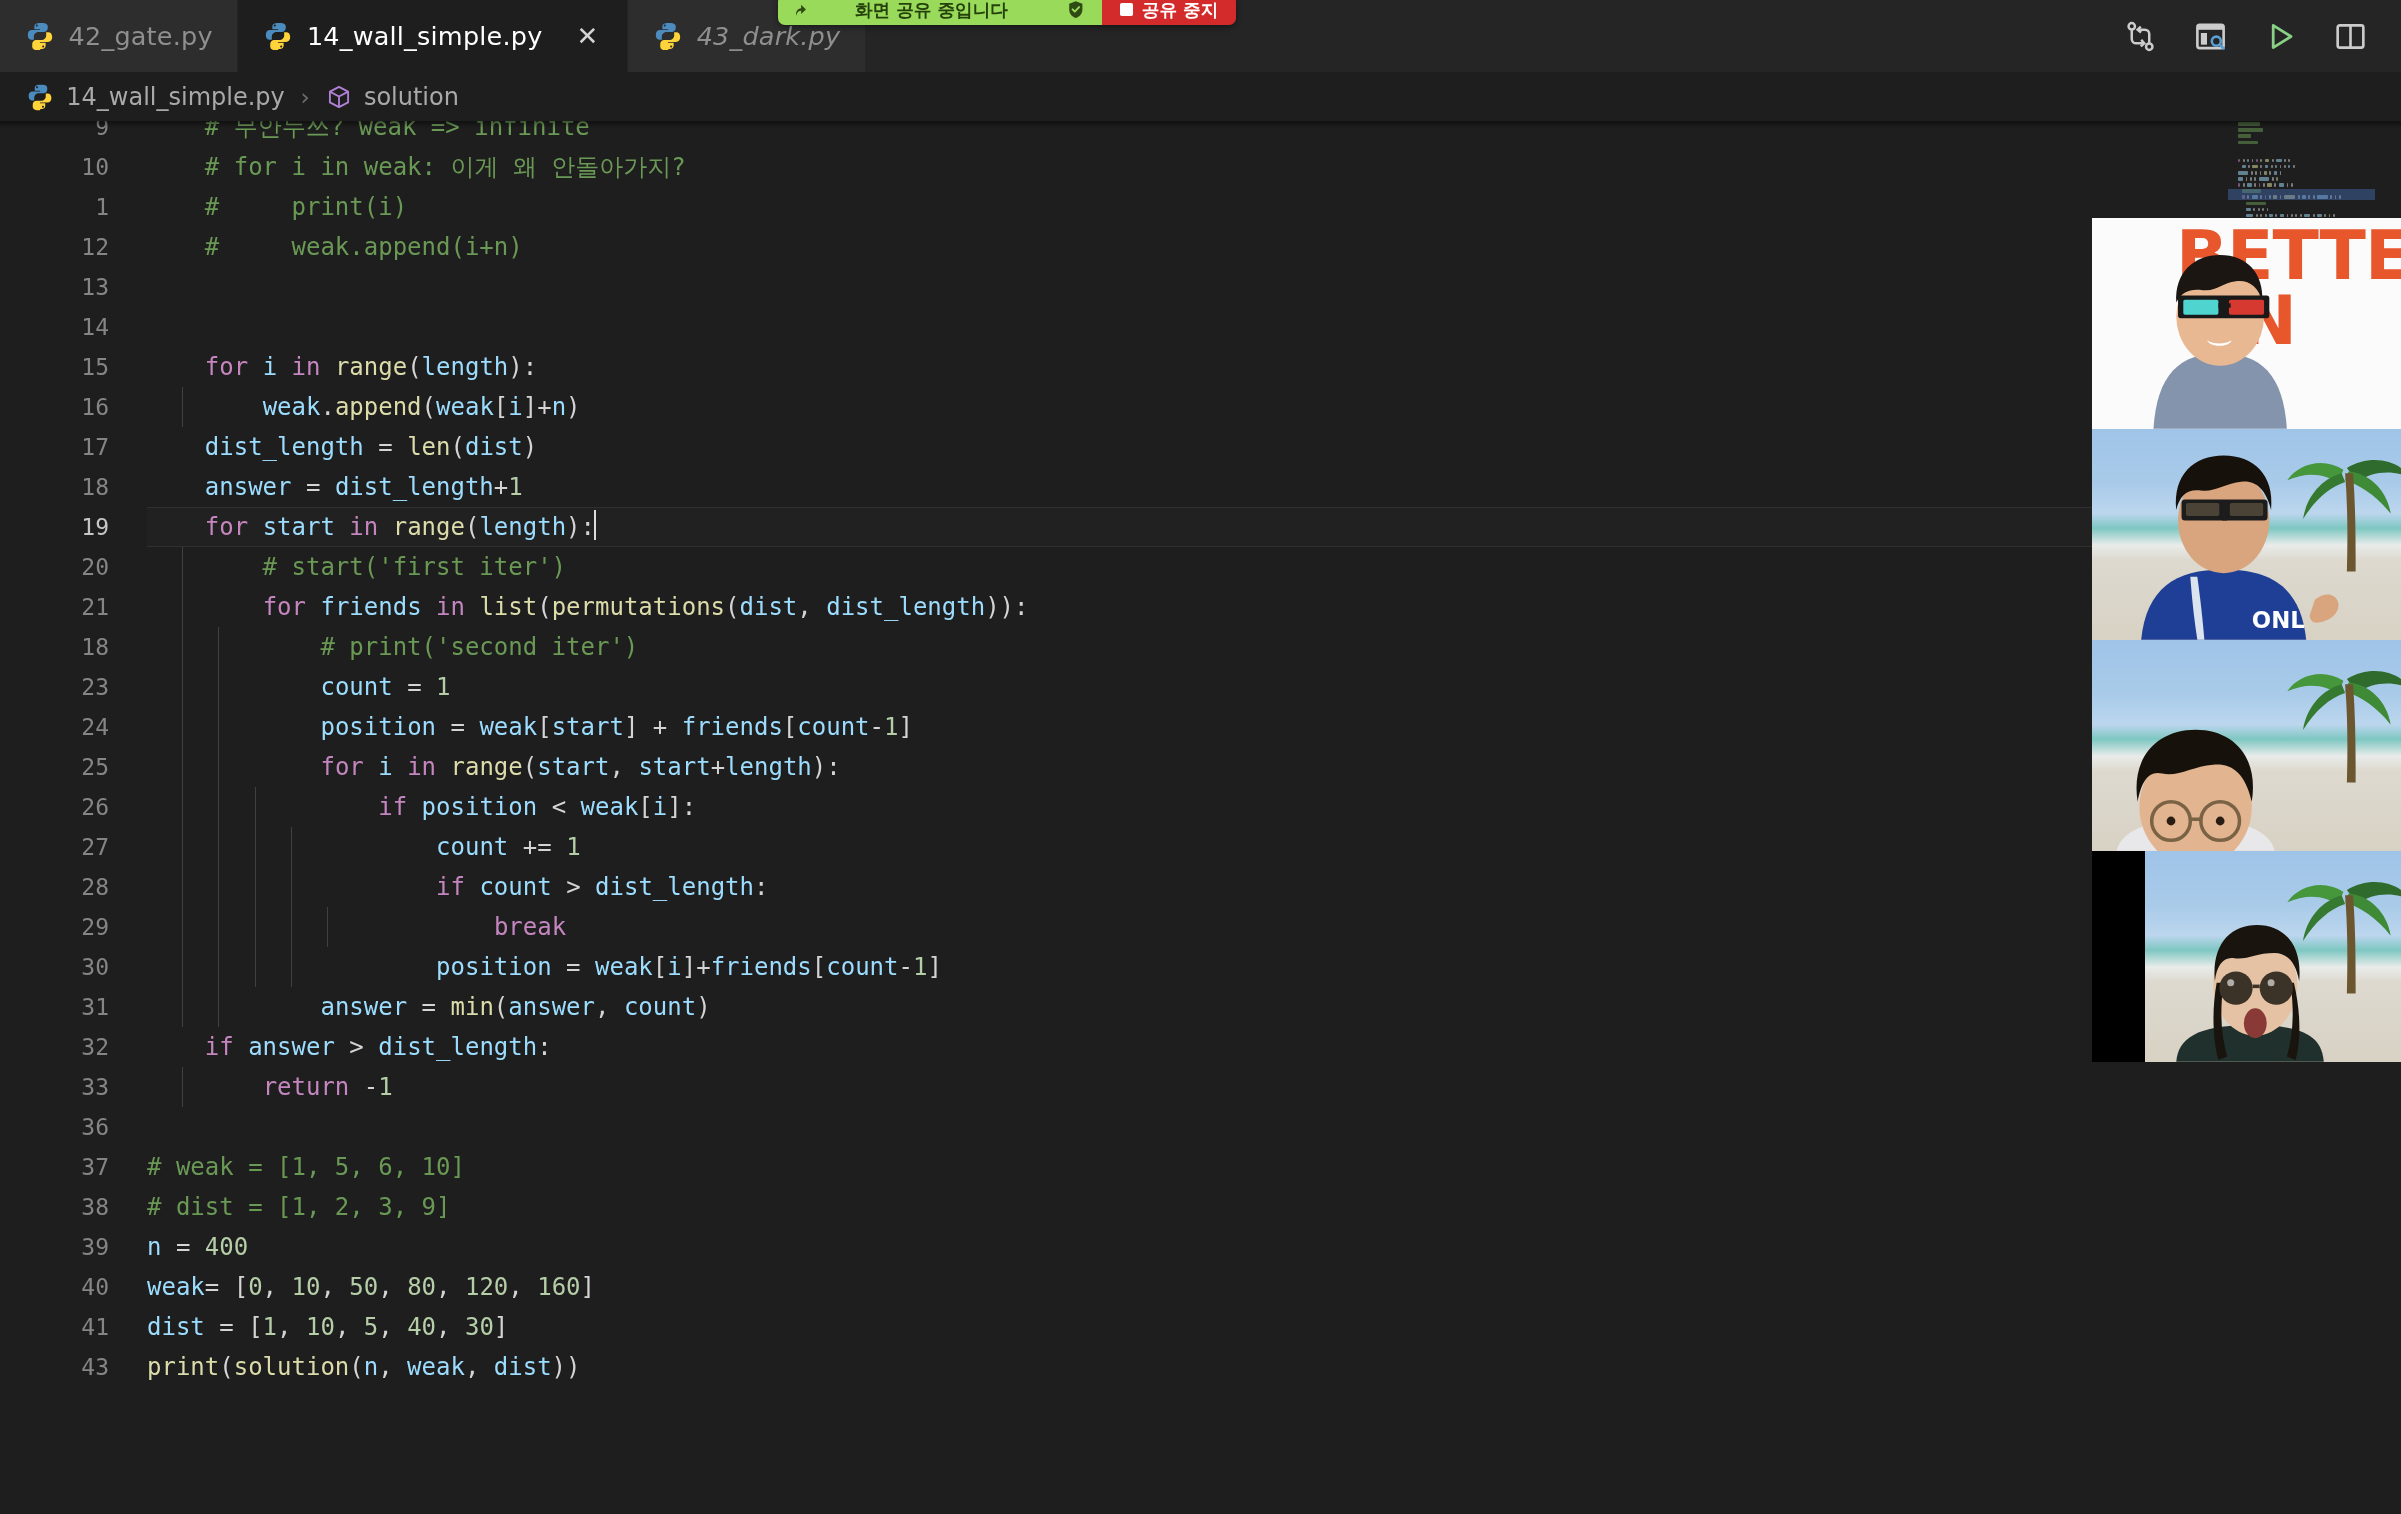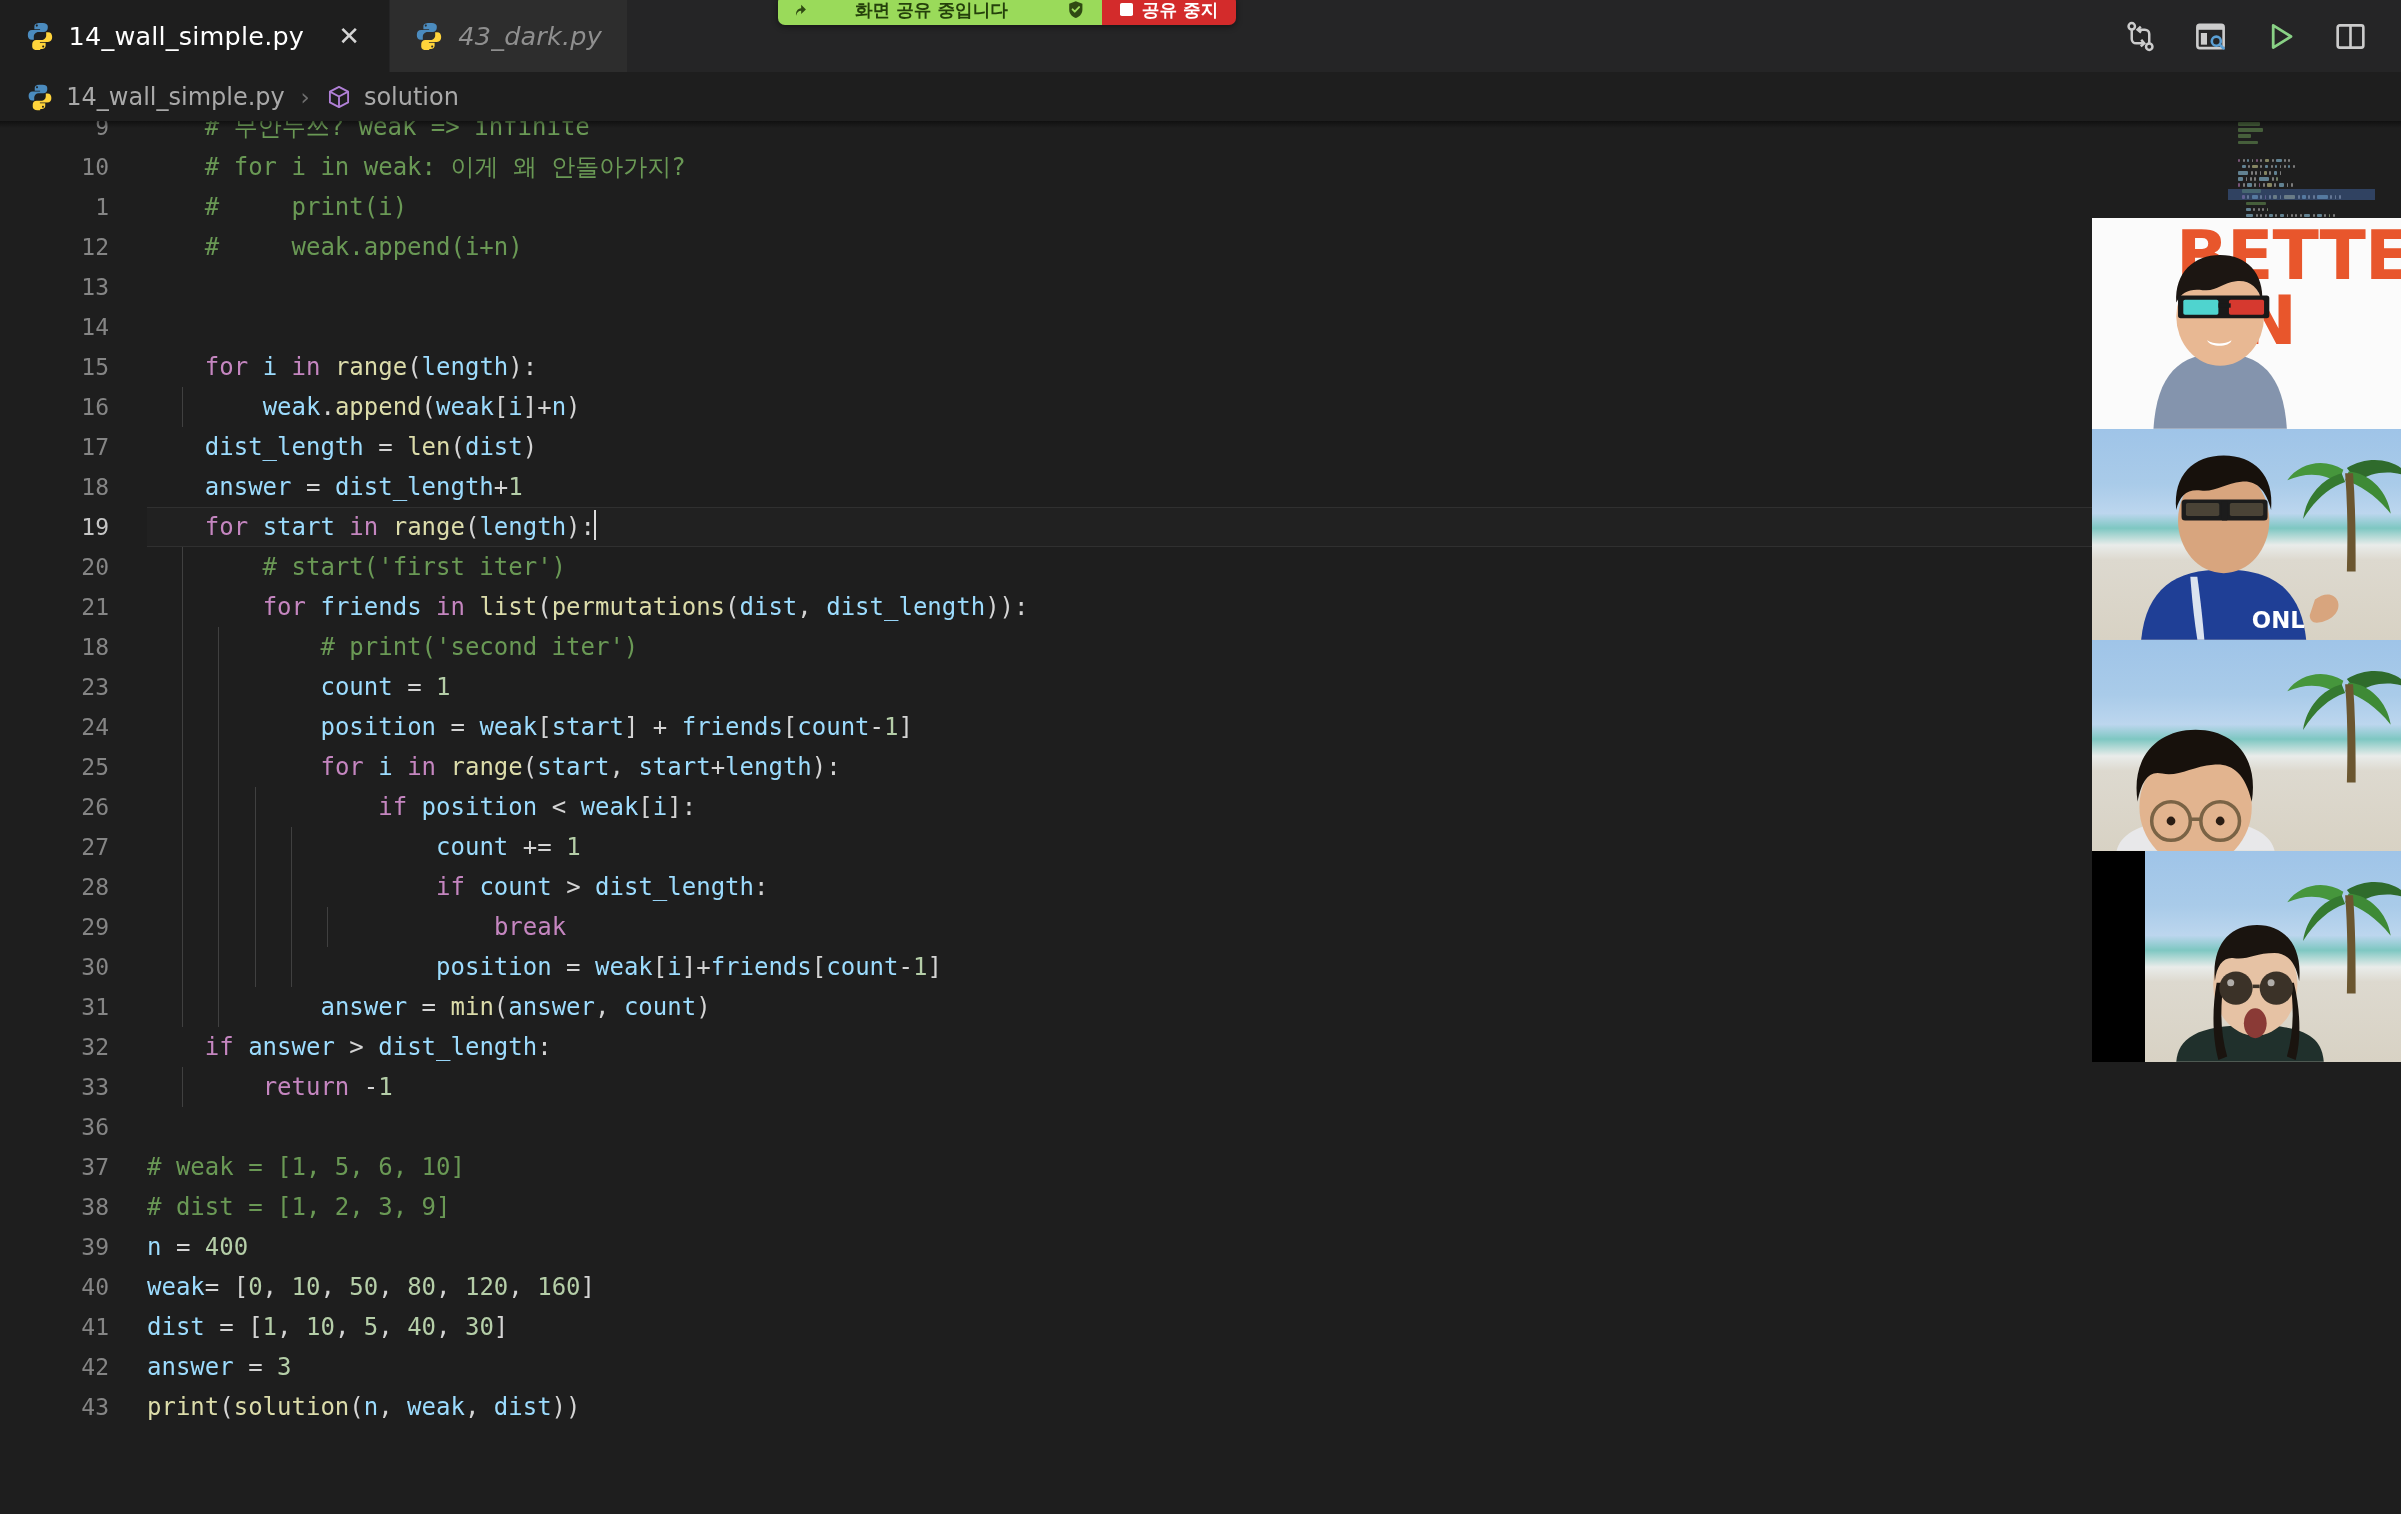--- a/index.html
+++ b/index.html
@@ -293,20 +293,27 @@
   }
   .letterbox-l { position:absolute; left:0; top:0; bottom:0; width:53px; background:#000; }
 </style>
 </head>
 <body>
 
 <div id="app">
 
   <div class="tabbar">
 
+    <div class="tab">
+      <svg class="pyicon" viewBox="0 0 32 32">
+        <path fill="#4B8BBE" d="M15.9 2c-3.2 0-5.9.9-5.9 3.6v3.2h6.1v.9H7.5C4.6 9.7 3 11.6 3 14.9c0 3.1 1.4 5.2 4.3 5.2h2.1v-3.5c0-2.6 2.3-4.9 5-4.9h5.6c2.4 0 4.3-1.9 4.3-4.3V5.6C24.3 3.3 22 2 19.1 2h-3.2zm-3.3 1.8c.6 0 1.1.5 1.1 1.1s-.5 1.1-1.1 1.1-1.1-.5-1.1-1.1.5-1.1 1.1-1.1z"></path>
+        <path fill="#FFD43B" d="M16.1 30c3.2 0 5.9-.9 5.9-3.6v-3.2h-6.1v-.9h8.6c2.9 0 4.5-1.9 4.5-5.2 0-3.1-1.4-5.2-4.3-5.2h-2.1v3.5c0 2.6-2.3 4.9-5 4.9h-5.6c-2.4 0-4.3 1.9-4.3 4.3v2.8c0 2.3 2.3 3.6 5.2 3.6h3.3zm3.3-1.8c-.6 0-1.1-.5-1.1-1.1s.5-1.1 1.1-1.1 1.1.5 1.1 1.1-.5 1.1-1.1 1.1z"></path>
+      </svg>
+      <span class="tab-label">42_gate.py</span>
+    </div>
 
     <div class="tab active">
       <svg class="pyicon" viewBox="0 0 32 32">
         <path fill="#4B8BBE" d="M15.9 2c-3.2 0-5.9.9-5.9 3.6v3.2h6.1v.9H7.5C4.6 9.7 3 11.6 3 14.9c0 3.1 1.4 5.2 4.3 5.2h2.1v-3.5c0-2.6 2.3-4.9 5-4.9h5.6c2.4 0 4.3-1.9 4.3-4.3V5.6C24.3 3.3 22 2 19.1 2h-3.2zm-3.3 1.8c.6 0 1.1.5 1.1 1.1s-.5 1.1-1.1 1.1-1.1-.5-1.1-1.1.5-1.1 1.1-1.1z"></path>
         <path fill="#FFD43B" d="M16.1 30c3.2 0 5.9-.9 5.9-3.6v-3.2h-6.1v-.9h8.6c2.9 0 4.5-1.9 4.5-5.2 0-3.1-1.4-5.2-4.3-5.2h-2.1v3.5c0 2.6-2.3 4.9-5 4.9h-5.6c-2.4 0-4.3 1.9-4.3 4.3v2.8c0 2.3 2.3 3.6 5.2 3.6h3.3zm3.3-1.8c-.6 0-1.1-.5-1.1-1.1s.5-1.1 1.1-1.1 1.1.5 1.1 1.1-.5 1.1-1.1 1.1z"></path>
       </svg>
       <span class="tab-label">14_wall_simple.py</span>
       <span class="tab-close">✕</span>
     </div>
 
@@ -402,21 +409,20 @@
         <div class="row"><span class="guide" style="left:171px;"></span><span class="guide" style="left:207px;"></span><span class="guide" style="left:244px;"></span><span class="guide" style="left:280px;"></span><span class="ln">30</span><span class="gutter-gap"></span><span class="code"><span class="t-pl"> </span><span class="t-pl"> </span><span class="t-pl"> </span><span class="t-pl"> </span><span class="t-pl"> </span><span class="t-pl"> </span><span class="t-pl"> </span><span class="t-pl"> </span><span class="t-pl"> </span><span class="t-pl"> </span><span class="t-pl"> </span><span class="t-pl"> </span><span class="t-pl"> </span><span class="t-pl"> </span><span class="t-pl"> </span><span class="t-pl"> </span><span class="t-pl"> </span><span class="t-pl"> </span><span class="t-pl"> </span><span class="t-pl"> </span><span class="t-var">position</span><span class="t-pl"> </span><span class="t-pl">=</span><span class="t-pl"> </span><span class="t-var">weak</span><span class="t-pl">[</span><span class="t-var">i</span><span class="t-pl">]</span><span class="t-pl">+</span><span class="t-var">friends</span><span class="t-pl">[</span><span class="t-var">count</span><span class="t-pl">-</span><span class="t-num">1</span><span class="t-pl">]</span></span></div>
         <div class="row"><span class="guide" style="left:171px;"></span><span class="guide" style="left:207px;"></span><span class="ln">31</span><span class="gutter-gap"></span><span class="code"><span class="t-pl"> </span><span class="t-pl"> </span><span class="t-pl"> </span><span class="t-pl"> </span><span class="t-pl"> </span><span class="t-pl"> </span><span class="t-pl"> </span><span class="t-pl"> </span><span class="t-pl"> </span><span class="t-pl"> </span><span class="t-pl"> </span><span class="t-pl"> </span><span class="t-var">answer</span><span class="t-pl"> </span><span class="t-pl">=</span><span class="t-pl"> </span><span class="t-fn">min</span><span class="t-pl">(</span><span class="t-var">answer</span><span class="t-pl">,</span><span class="t-pl"> </span><span class="t-var">count</span><span class="t-pl">)</span></span></div>
         <div class="row"><span class="ln">32</span><span class="gutter-gap"></span><span class="code"><span class="t-pl"> </span><span class="t-pl"> </span><span class="t-pl"> </span><span class="t-pl"> </span><span class="t-kw">if</span><span class="t-pl"> </span><span class="t-var">answer</span><span class="t-pl"> </span><span class="t-pl">&gt;</span><span class="t-pl"> </span><span class="t-var">dist_length</span><span class="t-pl">:</span></span></div>
         <div class="row"><span class="guide" style="left:171px;"></span><span class="ln">33</span><span class="gutter-gap"></span><span class="code"><span class="t-pl"> </span><span class="t-pl"> </span><span class="t-pl"> </span><span class="t-pl"> </span><span class="t-pl"> </span><span class="t-pl"> </span><span class="t-pl"> </span><span class="t-pl"> </span><span class="t-kw">return</span><span class="t-pl"> </span><span class="t-pl">-</span><span class="t-num">1</span></span></div>
         <div class="row"><span class="ln">36</span><span class="gutter-gap"></span><span class="code"></span></div>
         <div class="row"><span class="ln">37</span><span class="gutter-gap"></span><span class="code"><span class="t-com"># weak = [1, 5, 6, 10]</span></span></div>
         <div class="row"><span class="ln">38</span><span class="gutter-gap"></span><span class="code"><span class="t-com"># dist = [1, 2, 3, 9]</span></span></div>
         <div class="row"><span class="ln">39</span><span class="gutter-gap"></span><span class="code"><span class="t-var">n</span><span class="t-pl"> </span><span class="t-pl">=</span><span class="t-pl"> </span><span class="t-num">400</span></span></div>
         <div class="row"><span class="ln">40</span><span class="gutter-gap"></span><span class="code"><span class="t-var">weak</span><span class="t-pl">=</span><span class="t-pl"> </span><span class="t-pl">[</span><span class="t-num">0</span><span class="t-pl">,</span><span class="t-pl"> </span><span class="t-num">10</span><span class="t-pl">,</span><span class="t-pl"> </span><span class="t-num">50</span><span class="t-pl">,</span><span class="t-pl"> </span><span class="t-num">80</span><span class="t-pl">,</span><span class="t-pl"> </span><span class="t-num">120</span><span class="t-pl">,</span><span class="t-pl"> </span><span class="t-num">160</span><span class="t-pl">]</span></span></div>
         <div class="row"><span class="ln">41</span><span class="gutter-gap"></span><span class="code"><span class="t-var">dist</span><span class="t-pl"> </span><span class="t-pl">=</span><span class="t-pl"> </span><span class="t-pl">[</span><span class="t-num">1</span><span class="t-pl">,</span><span class="t-pl"> </span><span class="t-num">10</span><span class="t-pl">,</span><span class="t-pl"> </span><span class="t-num">5</span><span class="t-pl">,</span><span class="t-pl"> </span><span class="t-num">40</span><span class="t-pl">,</span><span class="t-pl"> </span><span class="t-num">30</span><span class="t-pl">]</span></span></div>
-        <div class="row"><span class="ln">42</span><span class="gutter-gap"></span><span class="code"><span class="t-var">answer</span><span class="t-pl"> </span><span class="t-pl">=</span><span class="t-pl"> </span><span class="t-num">3</span></span></div>
         <div class="row"><span class="ln">43</span><span class="gutter-gap"></span><span class="code"><span class="t-fn">print</span><span class="t-pl">(</span><span class="t-fn">solution</span><span class="t-pl">(</span><span class="t-var">n</span><span class="t-pl">,</span><span class="t-pl"> </span><span class="t-var">weak</span><span class="t-pl">,</span><span class="t-pl"> </span><span class="t-var">dist</span><span class="t-pl">)</span><span class="t-pl">)</span></span></div>
       </div>
 
     <div class="minimap" id="minimap">
         <div class="mm-line" style="padding-left:9.7px">
           <span class="mm-blk" style="width:22px;background:#4d6b41"></span>
         </div>
         <div class="mm-line" style="padding-left:9.7px">
           <span class="mm-blk" style="width:25.5px;background:#4d6b41"></span>
         </div>

